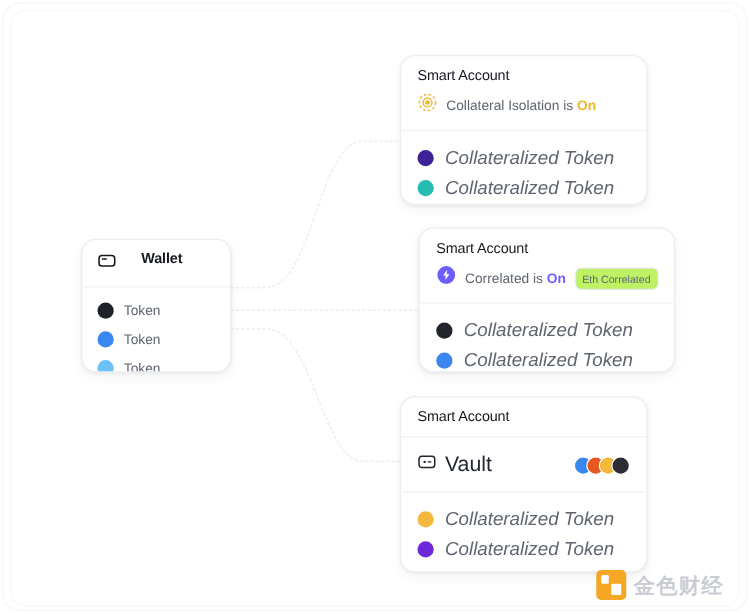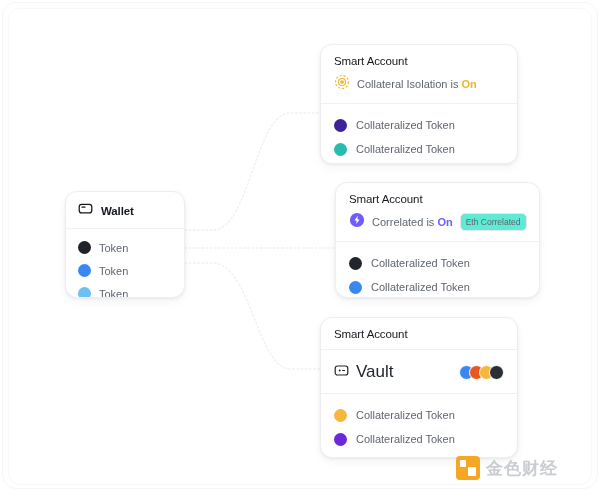--- a/index.html
+++ b/index.html
@@ -59,22 +59,21 @@
 
   
   #wallet-card {
     left: 65px;
     top: 191px;
     width: 120px;
     height: 107px;
   }
   .wallet-head {
     display: flex;
-    align-items: center;
-    gap: 8px;
+    gap: 20px;
     padding: 9px 12px 8px 12px;
     border-bottom: 1px solid #f0f1f4;
   }
   .wallet-title {
     font-size: 11.5px;
     font-weight: bold;
     color: #15181e;
     letter-spacing: -0.1px;
   }
   .wallet-body {
@@ -143,34 +142,35 @@
   .sa-feature-text .on-amber { color: #f0b429; font-weight: bold; }
   .sa-feature-text .on-purple { color: #6d5dfc; font-weight: bold; }
   .badge-pill {
     margin-left: auto;
     border: 1px solid #e6e8ec;
     border-radius: 5px;
     padding: 3px 5px;
     font-size: 8.5px;
     color: #5f6570;
     white-space: nowrap;
-    background: #5eead4;
+    background: #bef264;
   }
   .sa-body {
     padding: 9px 13px 9px 13px;
   }
   .sa-row {
     display: flex;
     align-items: center;
     gap: 9px;
     height: 24px;
   }
   .sa-row-label {
-    font-size: 11px;
+    font-size: 15px;
     color: #5f6570;
+    font-style: italic;
   }
 
   
   .vault-head {
     padding: 12px 13px 11px 13px;
     border-bottom: 1px solid #f0f1f4;
     display: flex;
     align-items: center;
   }
   .vault-name {
@@ -193,21 +193,21 @@
   }
   .avatar-stack .av:first-child { margin-left: 0; }
   .vault-title-bar {
     padding: 10px 13px 9px 13px;
     border-bottom: 1px solid #f0f1f4;
   }
 
   
   #watermark {
     position: absolute;
-    left: 456px;
+    left: 477px;
     top: 456px;
     display: flex;
     align-items: center;
     gap: 6px;
   }
   .wm-logo {
     position: relative;
     width: 24px;
     height: 24px;
     background: #f5a623;

